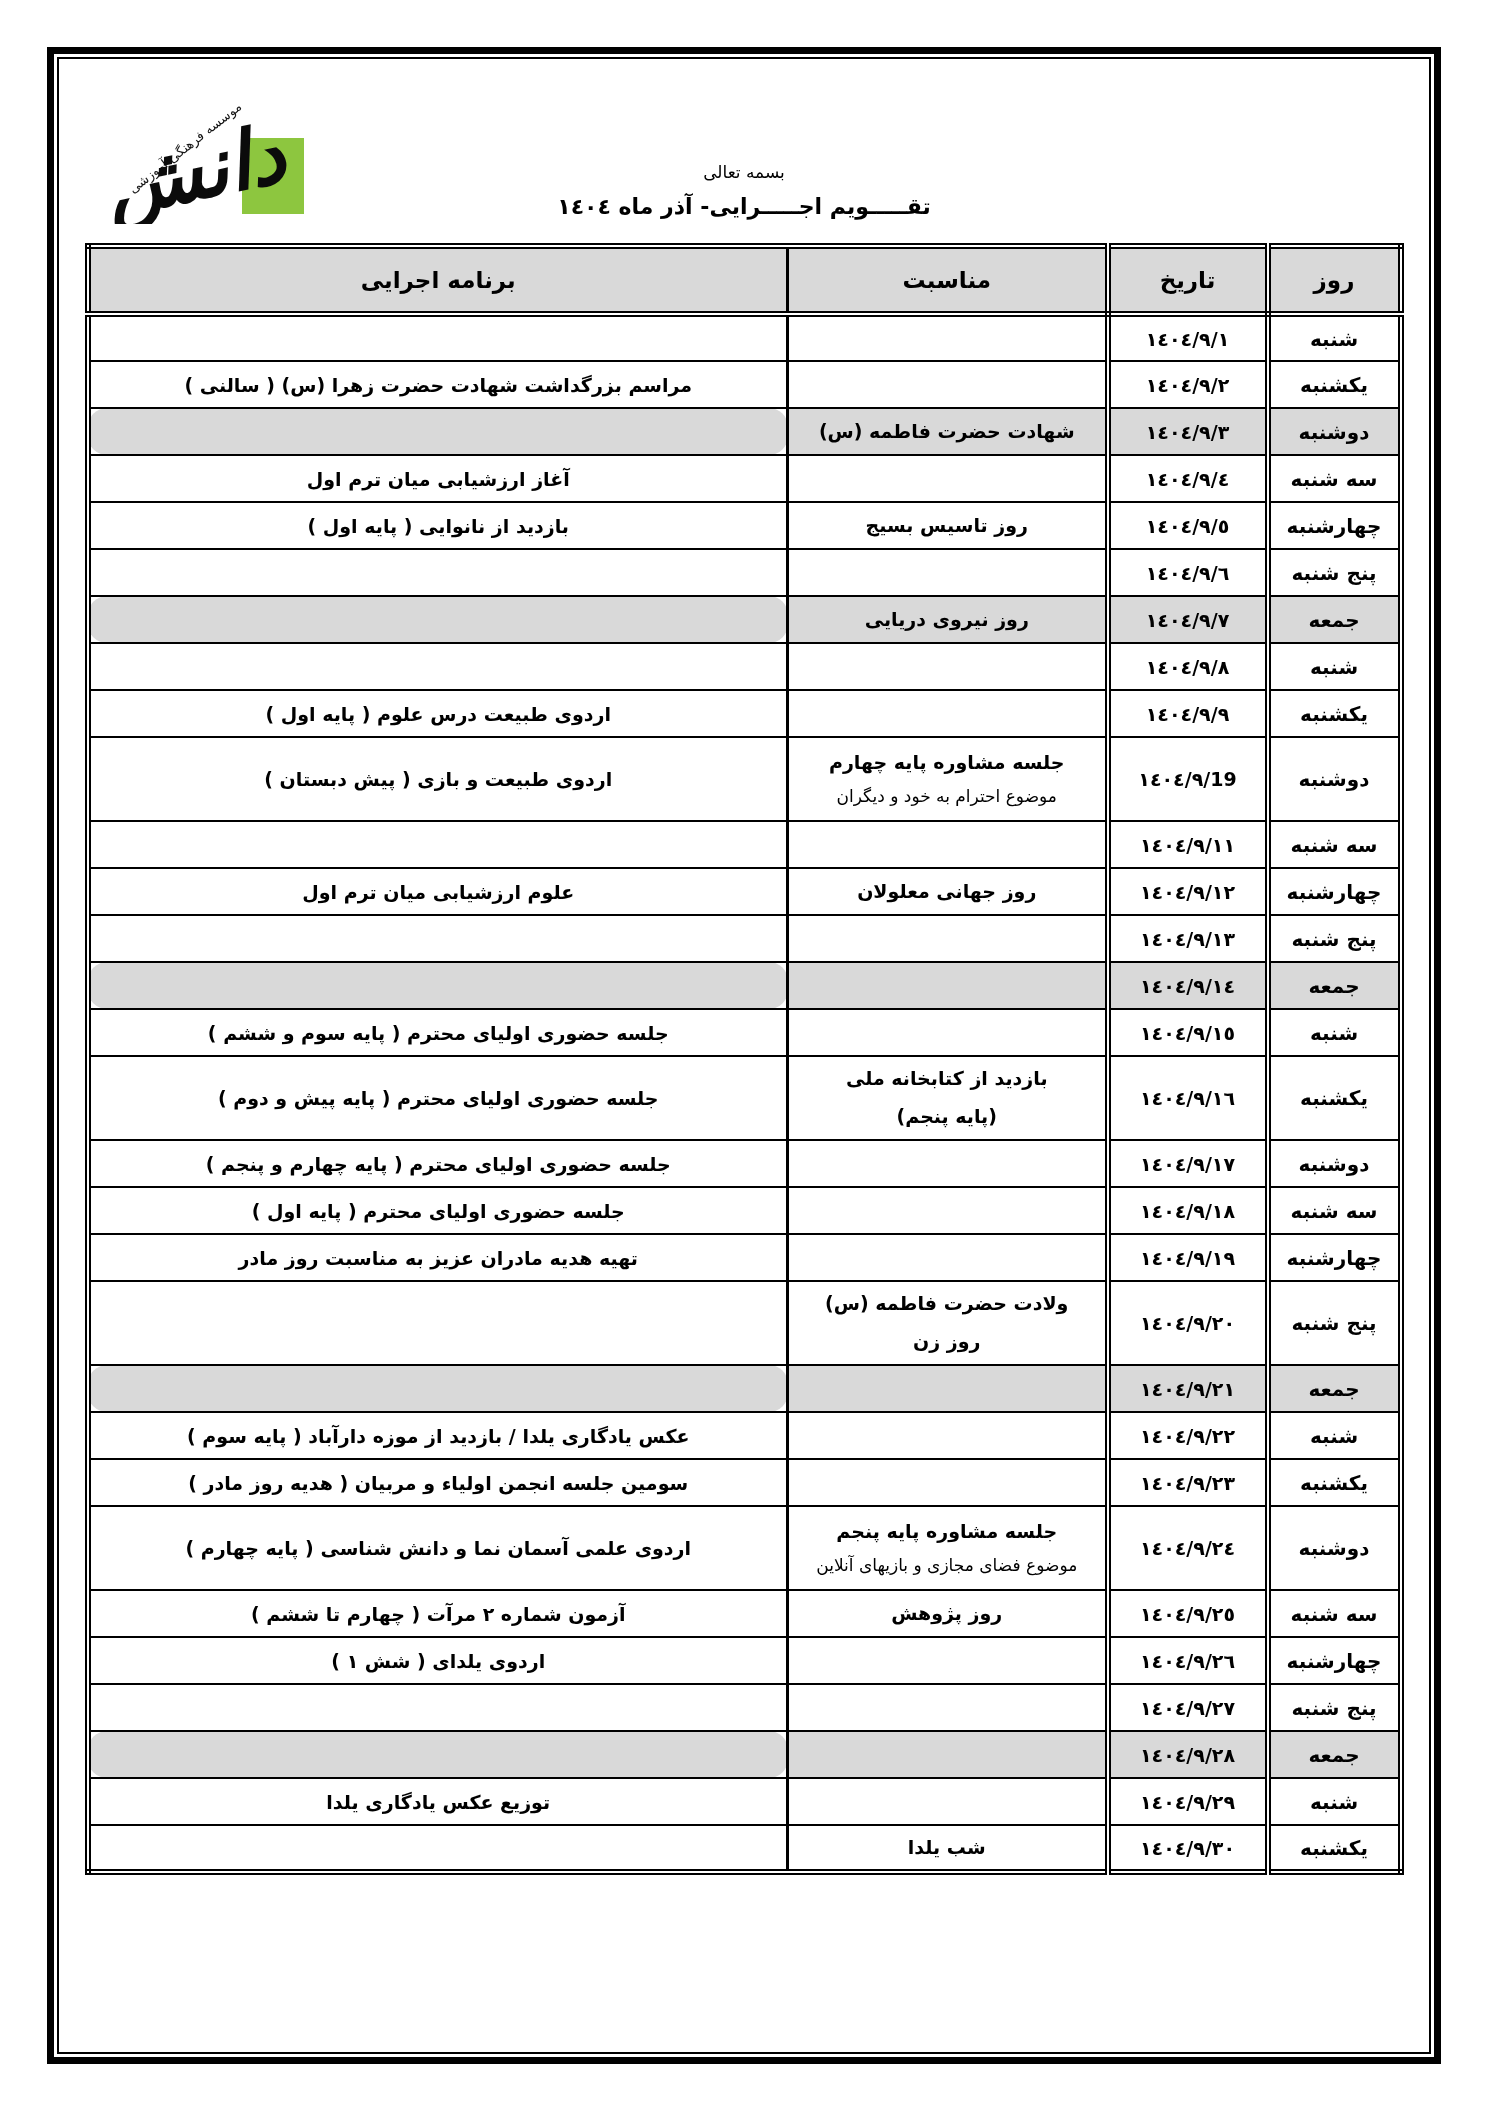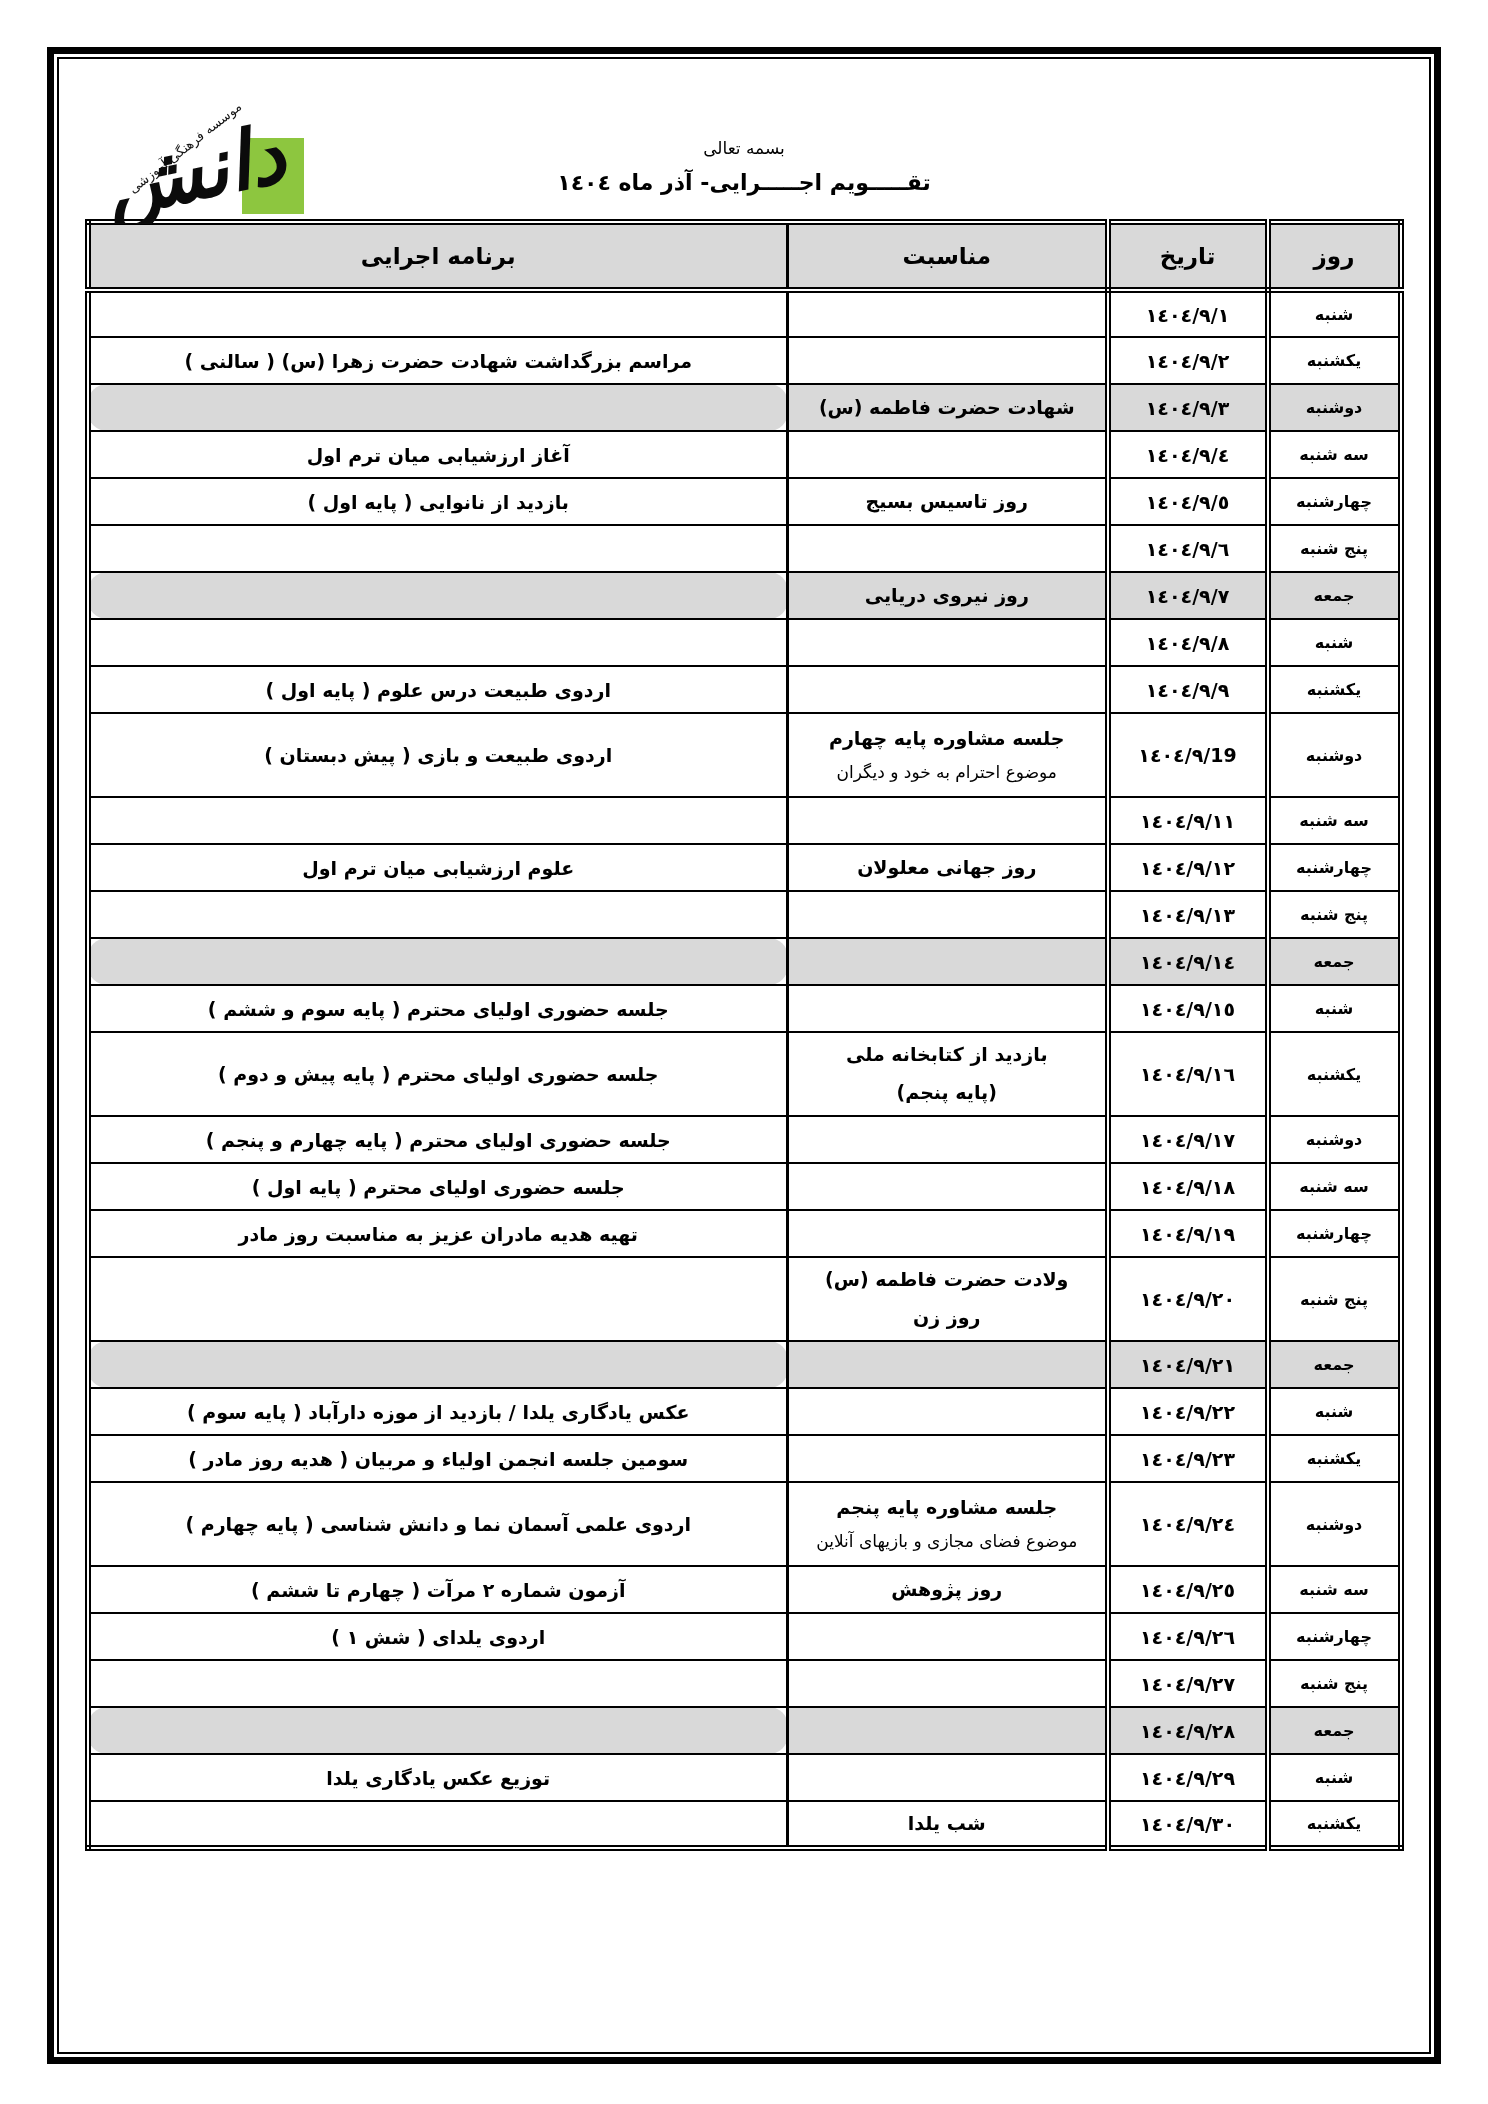--- a/index.html
+++ b/index.html
@@ -24,21 +24,21 @@
   .logo-green { fill: #8dc63f; }
   .logo-main {
     font-family: "DejaVu Sans", sans-serif;
     font-weight: bold; font-style: italic;
     font-size: 80px; fill: #0b0b0b;
   }
   .logo-sub {
     font-family: "DejaVu Sans", sans-serif;
     font-size: 13px; fill: #161616;
   }
-  .header-block { direction: rtl; text-align: center; padding-top: 84px; }
+  .header-block { direction: rtl; text-align: center; padding-top: 108px; }
   .bismillah { font-size: 17px; font-weight: 400; }
   .title { font-size: 22px; font-weight: bold; margin: 12px 0 0 0; letter-spacing: 0; }
   table.cal {
     direction: rtl;
     border-collapse: collapse;
     table-layout: fixed;
     width: 1313px;
     margin: 24px auto 0 auto;
     border: 6px double #000;
   }
@@ -50,21 +50,21 @@
     box-sizing: border-box;
   }
   .cal thead tr { height: 68px; background: #d9d9d9; }
   .cal th { font-size: 23px; font-weight: bold; border-bottom: 6px double #000; }
   .cal tbody tr { height: 47px; background: #ffffff; }
   .cal tbody tr.tall { height: 84px; }
   .cal tbody tr.holiday { background: #d9d9d9; }
   .c-day  { border-left: 6px double #000 !important; margin-top: 20px; }
   .c-date { border-left: 6px double #000 !important; }
   .c-occ  { border-left: 3px solid  #000 !important; }
-  td.c-day  { font-size: 16px; font-weight: bold; }
+  td.c-day  { font-size: 20px; font-weight: bold; }
   td.c-date { font-size: 19px; font-weight: bold; }
   td.c-date .date-text { unicode-bidi: embed; }
   td.c-occ  { font-size: 19px; }
   td.c-prog { font-size: 19px; font-weight: bold; border-radius: 19px; }
   .occ1, .occ2 { font-weight: bold; line-height: 1.45; }
   .occ2 { margin-top: 10px; }
   .occ-sub { font-weight: 400; font-size: 17px; line-height: 1.45; margin-top: 8px; }
 </style>
 </head>
 <body>

